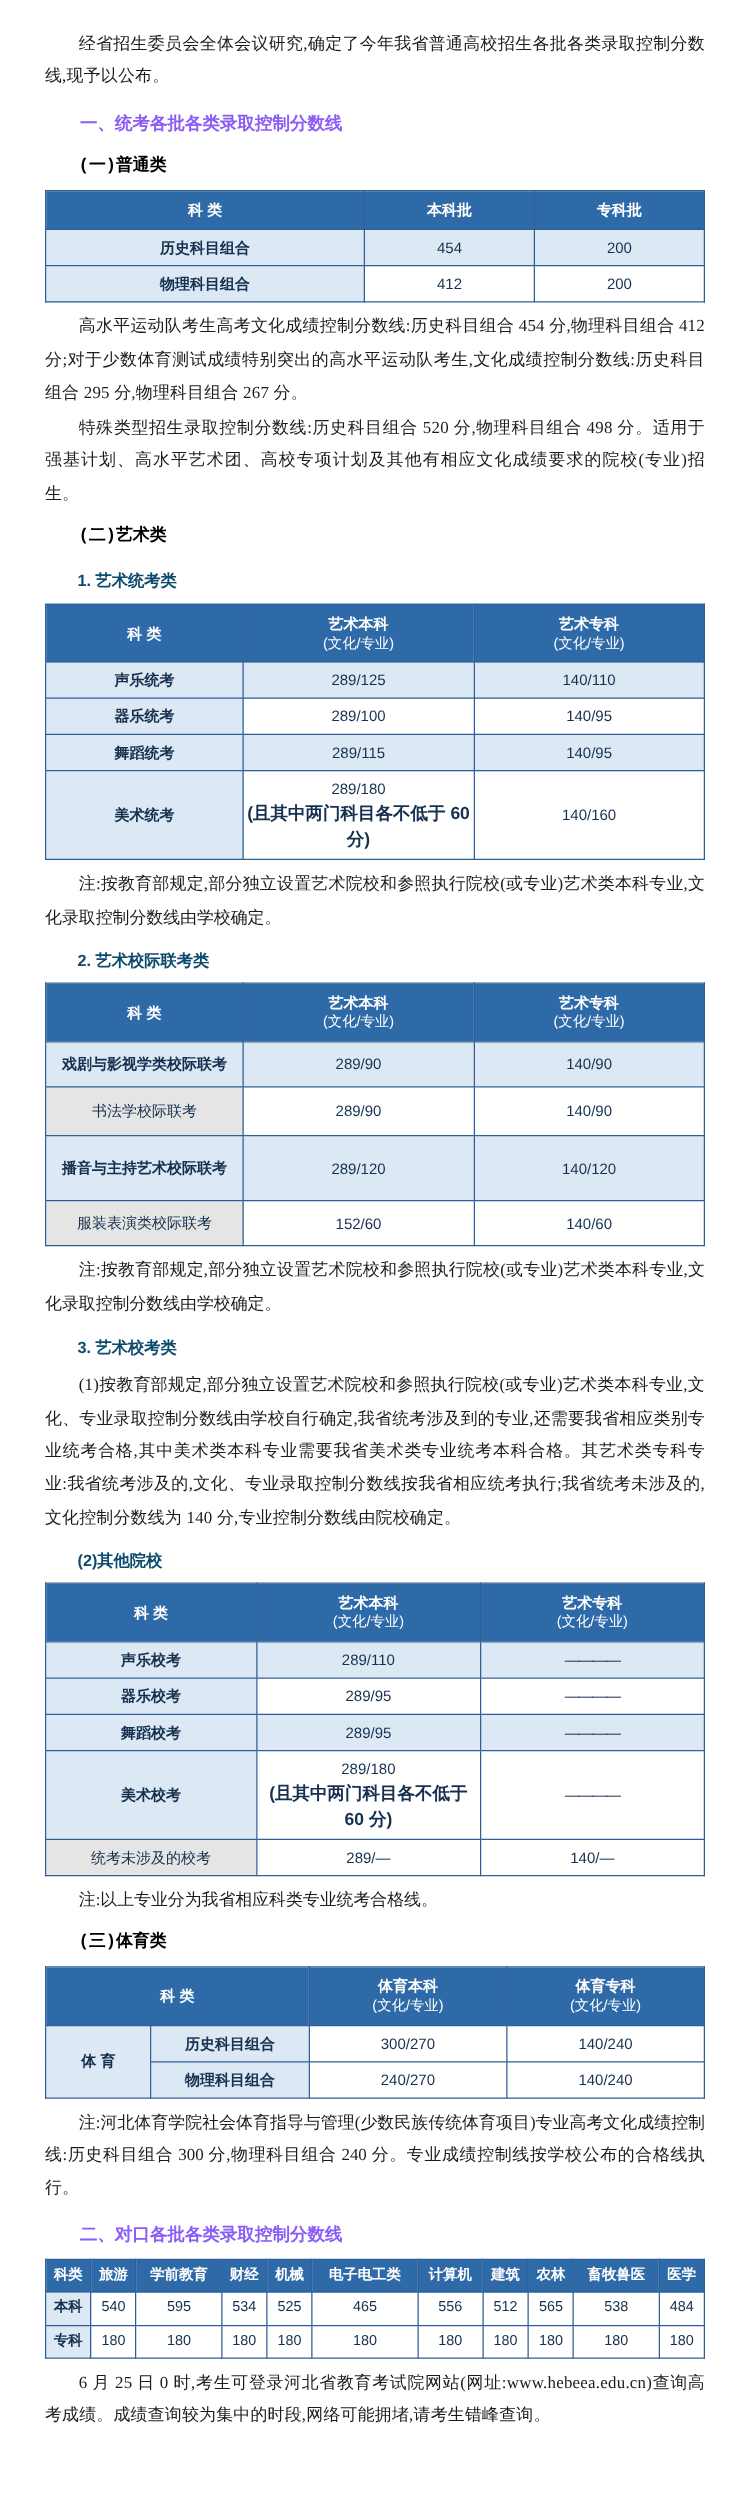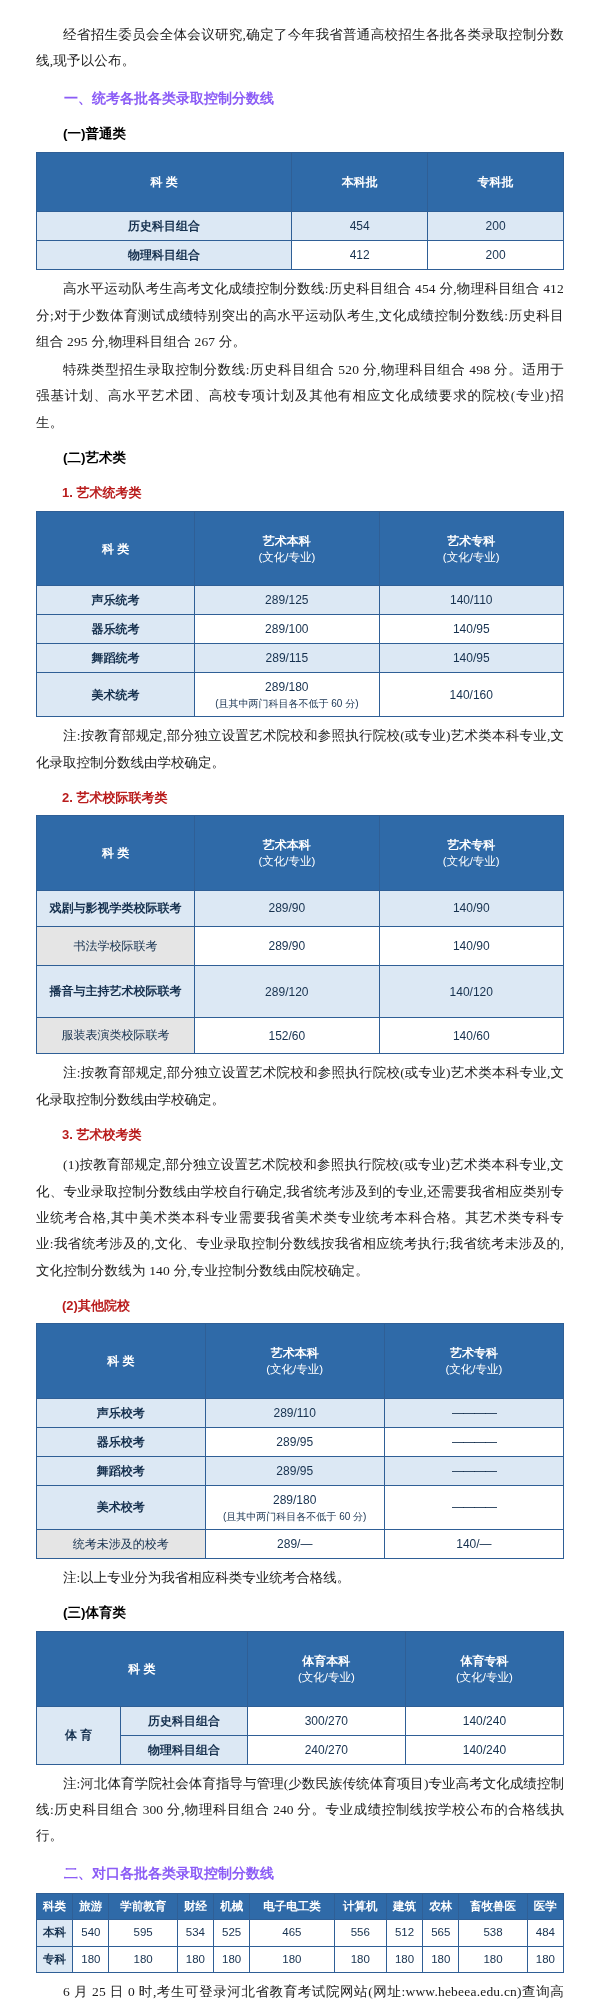--- a/index.html
+++ b/index.html
@@ -13,54 +13,54 @@
   }
   .page { width:600px; padding:22px 36px 26px 36px; box-sizing:border-box; }
   p.para { margin:0 0 2px 0; text-indent:2em; text-align:justify; letter-spacing:0.2px; }
   h2.heading {
     margin:10px 0 6px 0;
     font-family:"Liberation Sans","DejaVu Sans",sans-serif;
     font-size:14px; font-weight:bold; text-indent:2em; color:#8b5cf6;
   }
   h3.subheading {
     margin:9px 0 5px 0;
-    font-family:Liberation Sans, sans-serif;
+    font-family:Liberation Mono, monospace;
     font-size:13.5px; font-weight:bold; text-indent:2em; color:#000;
   }
   h4.subsub {
     margin:9px 0 5px 0;
     font-family:"Liberation Sans","DejaVu Sans",sans-serif;
-    font-size:13px; font-weight:bold; text-indent:2em; color:#b91c1c;
+    font-size:13px; font-weight:bold; text-indent:2em; color:#0c4a6e;
   }
   table.tbl {
     border-collapse:collapse;
     width:100%;
     margin:4px 0 6px 0;
     font-size:12px;
     font-family:"Liberation Sans","DejaVu Sans",sans-serif;
     line-height:1.5;
   }
   table.tbl th, table.tbl td {
     border:1px solid #2f5f96;
     text-align:center;
     vertical-align:middle;
     padding:5px 2px;
     color:#16314f;
   }
   table.tbl thead th {
     background:#2f6aa8;
     color:#ffffff;
     font-weight:bold;
-    padding:20px 2px;
+    padding:6px 2px;
   }
   table.tbl tbody tr.alt td { background:#dce8f4; }
   table.tbl td.labelcell { background:#dce8f4; font-weight:bold;margin-left:16px; }
   table.tbl td.labelcell-plain { background:#e5e5e5; }
   .th2 { font-size:11.5px; font-weight:normal; display:block; line-height:1.35; }
-  .small { font-size:10px; }
+  .small { font-size:14px;font-weight:bold; }
   p.note { margin:3px 0 4px 0; text-indent:2em; text-align:justify; }
   .dash { letter-spacing:-1px; }
   table.tbl.compact td, table.tbl.compact th { padding:4px 1px; font-size:11.5px; }
   .lastpara { margin-top:8px; }
 </style>
 </head>
 <body>
 
 <div class="page">
 

